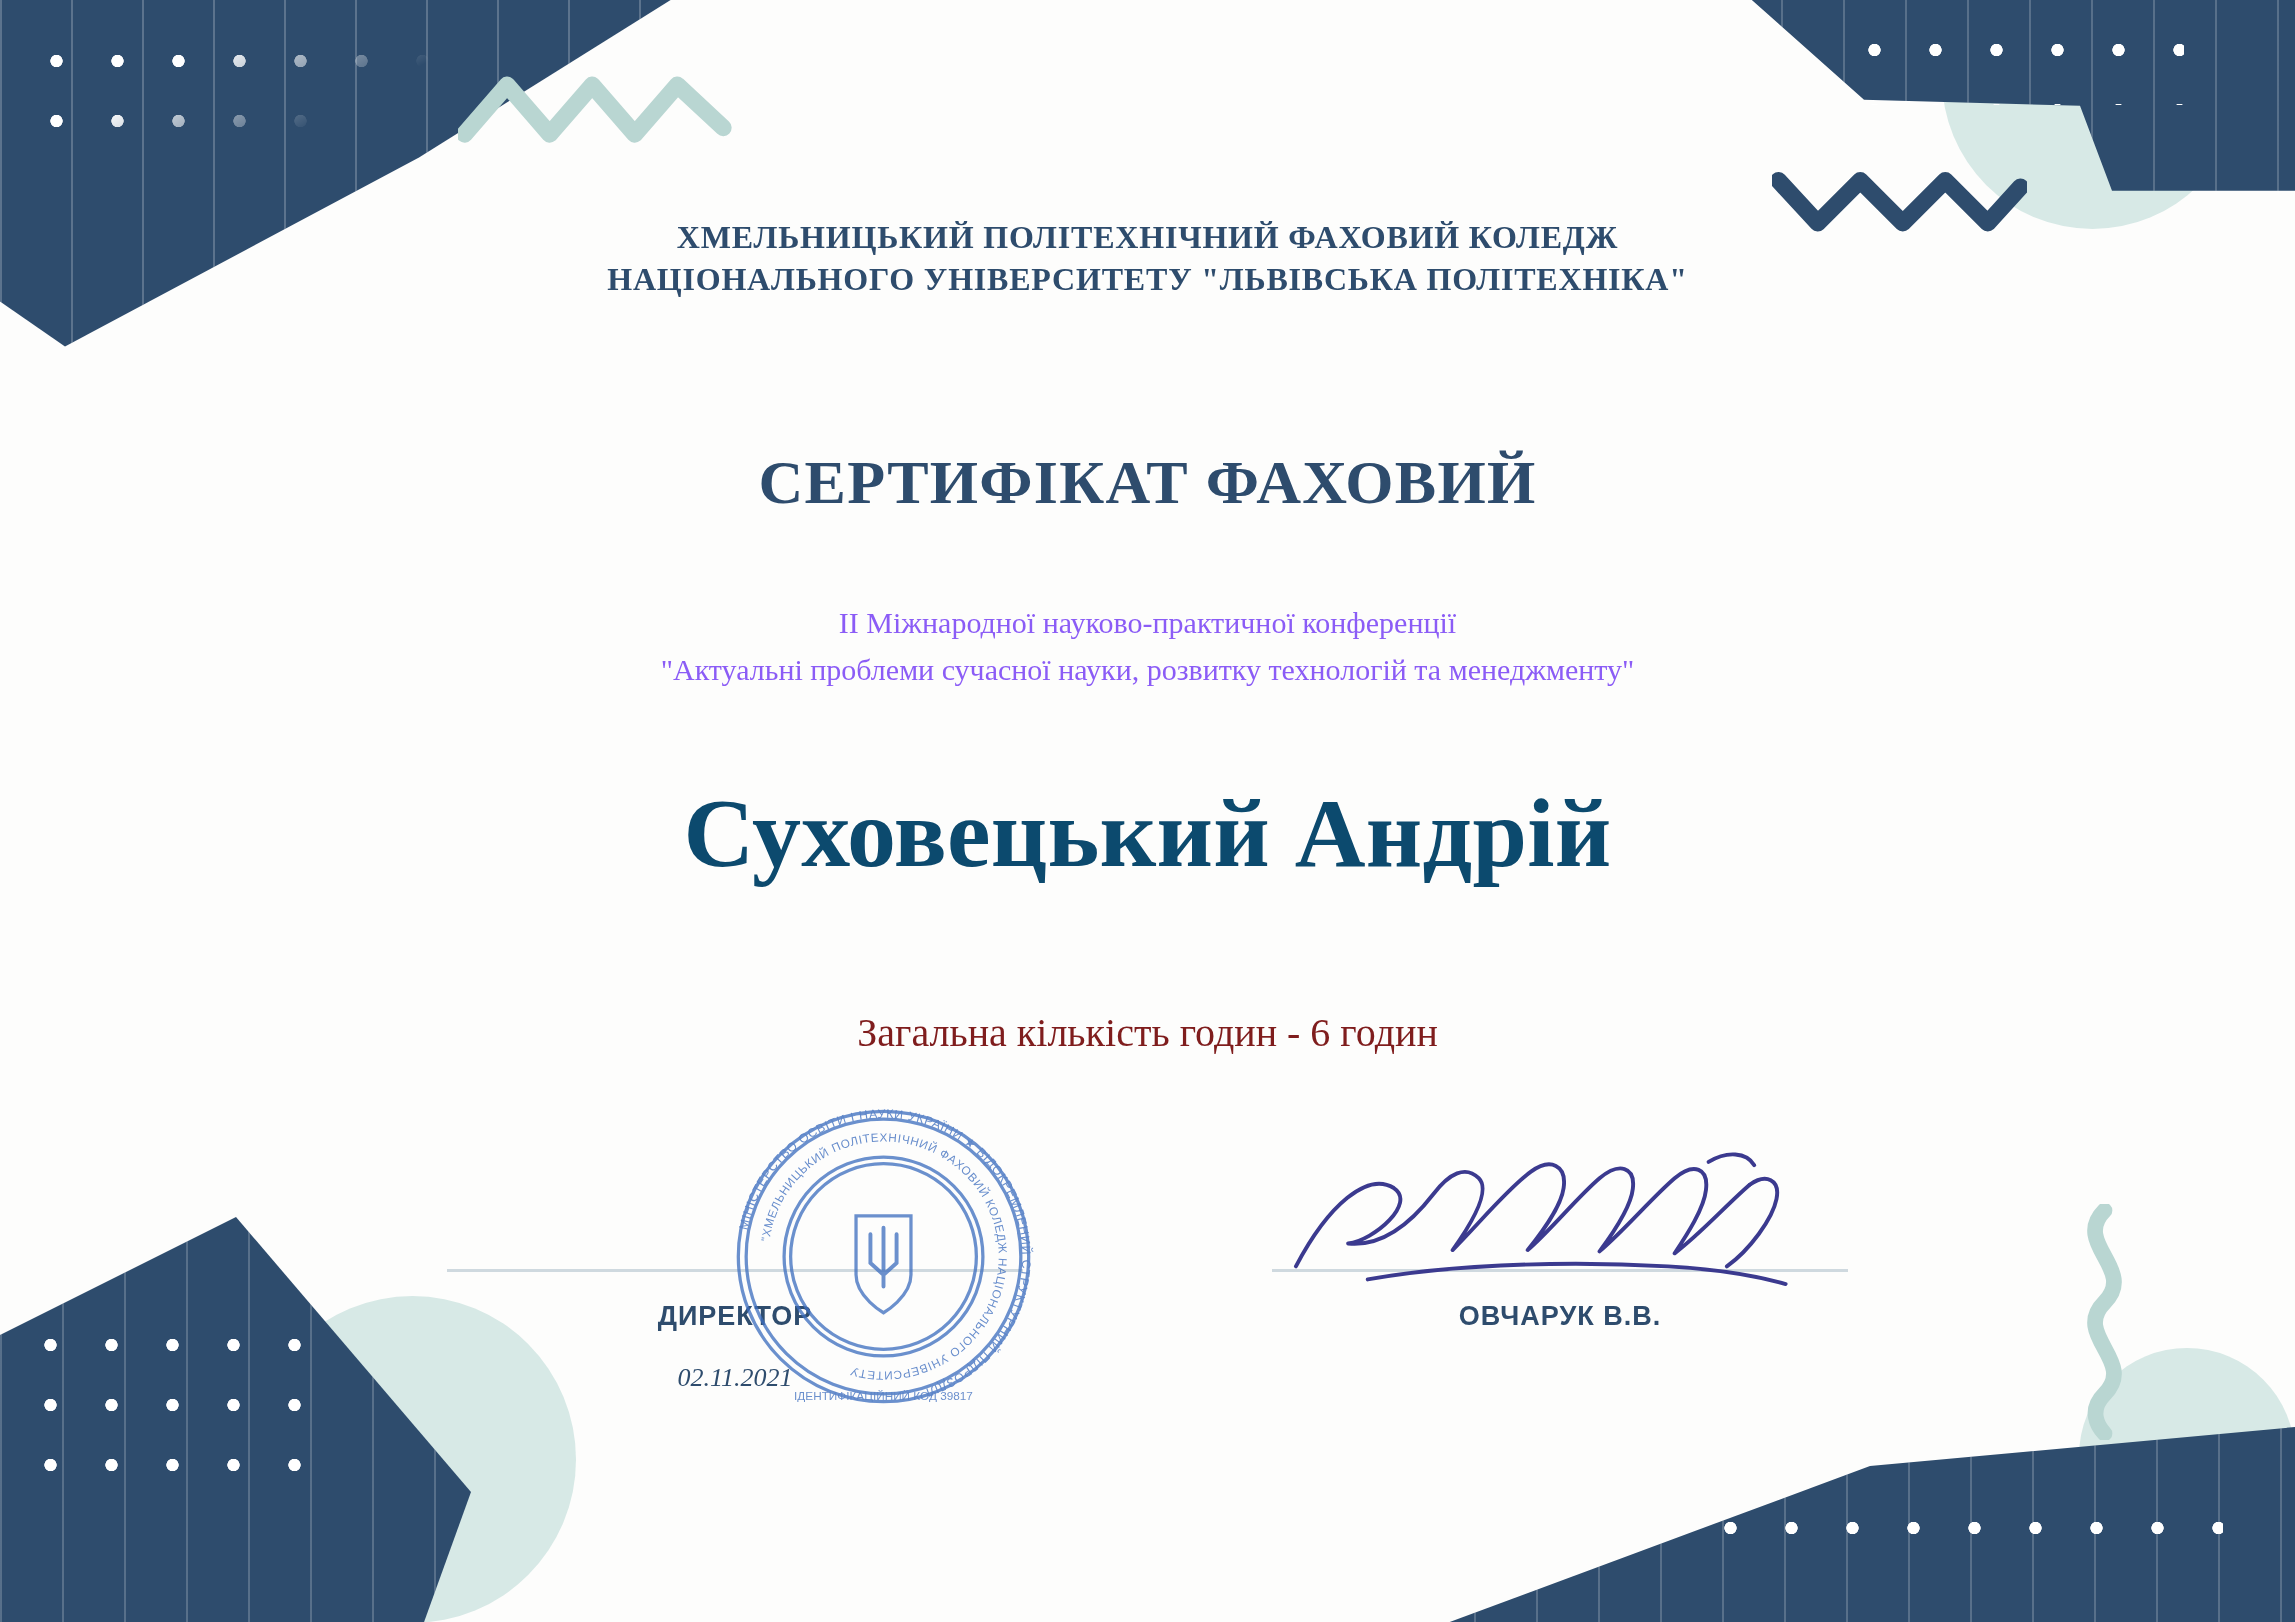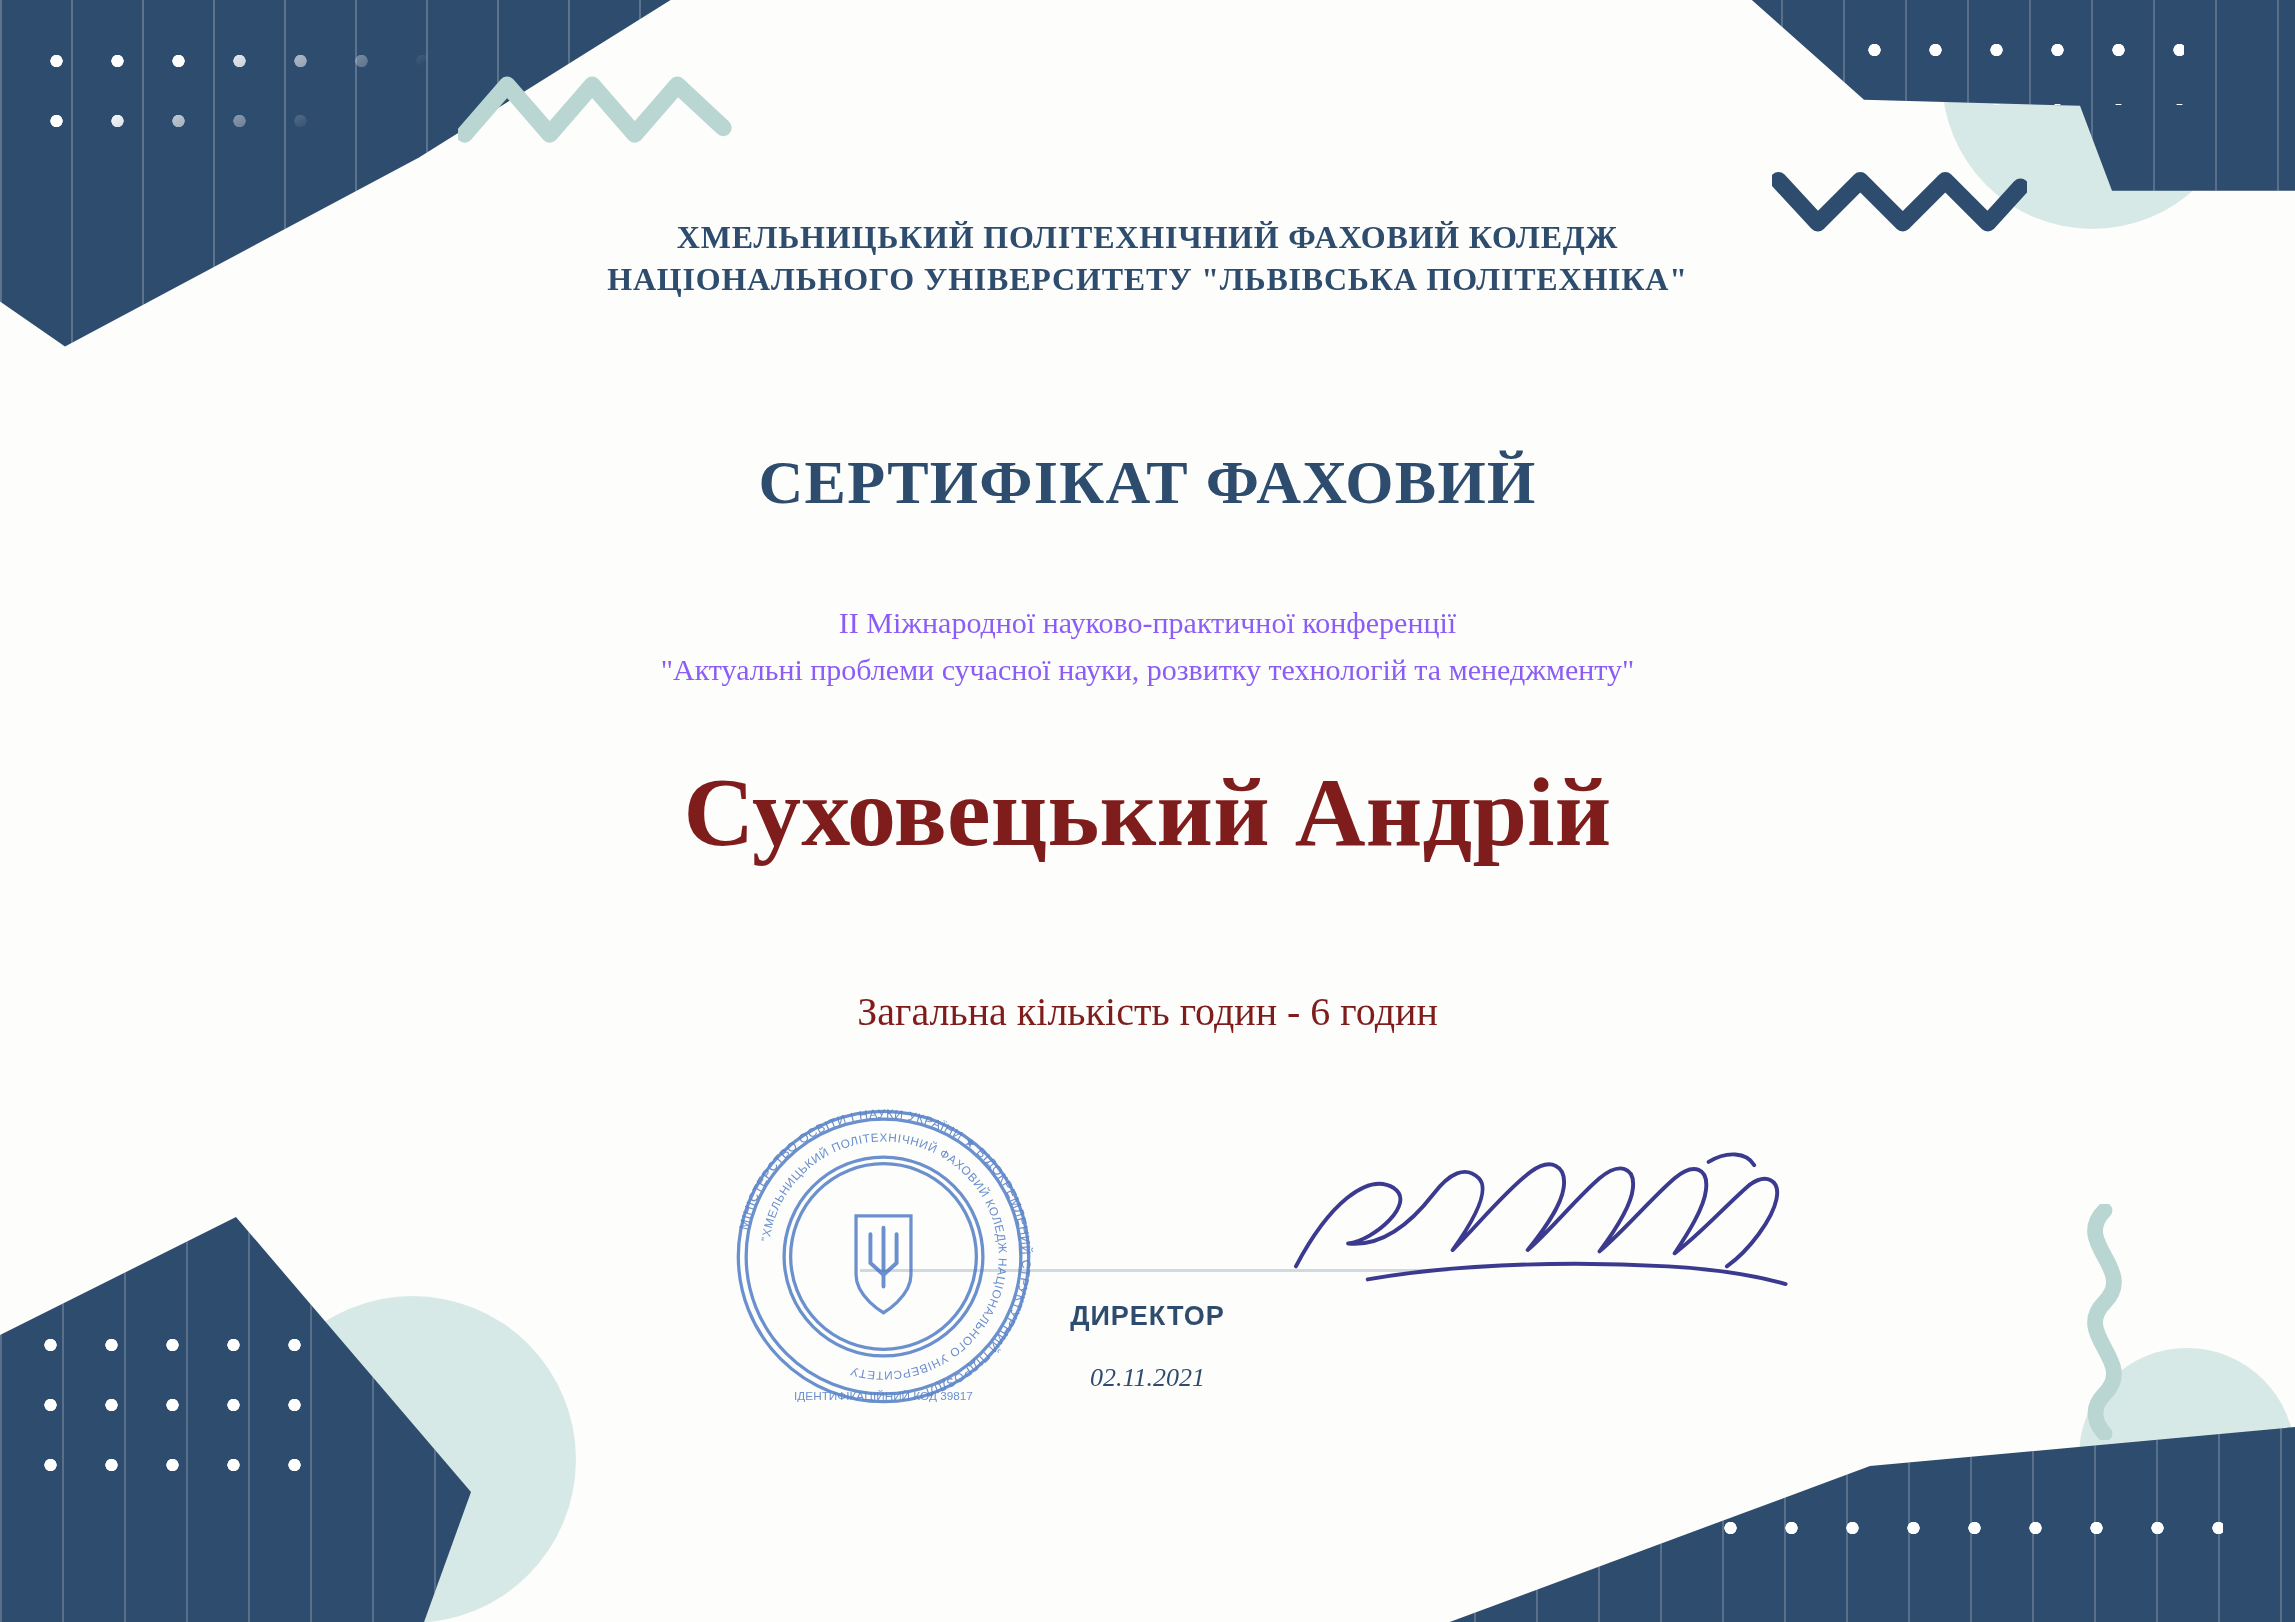--- a/index.html
+++ b/index.html
@@ -174,22 +174,22 @@
   }
   .conf {
     margin-top: 82px;
     text-align: center;
     color: #8b5cf6;
     font-size: 30px;
     line-height: 1.55;
     font-weight: 400;
   }
   .recipient {
-    margin-top: 63px;
-    color: #7f1d1d;
+    margin-top: 84px;
+    color: #0c4a6e;
     font-weight: bold;
     font-size: 98px;
     letter-spacing: 0.3px;
   }
   .hours {
     margin-top: 120px;
     color: #7f1d1d;
     font-size: 40px;
   }
 
@@ -297,20 +297,24 @@
     <div class="recipient">Суховецький Андрій</div>
 
     <div class="hours">Загальна кількість годин - 6 годин</div>
   </div>
 
   <div class="sign-row">
     <div class="sign-col">
       <div class="sign-line"></div>
       <div class="sign-name">ДИРЕКТОР</div>
       <div class="sign-date">02.11.2021</div>
+    </div>
+    <div class="sign-col">
+      <div class="sign-line"></div>
+      <div class="sign-name">ОВЧАРУК В.В.</div>
     </div>
   </div>
 
   <svg class="stamp" viewBox="0 0 500 500">
     <defs>
       <path id="arcOuter" d="M 250,250 m -212,0 a 212,212 0 1,1 424,0 a 212,212 0 1,1 -424,0"></path>
       <path id="arcInner" d="M 250,250 m -176,0 a 176,176 0 1,1 352,0 a 176,176 0 1,1 -352,0"></path>
     </defs>
     <g fill="none" stroke="#3f6fbf" stroke-width="5" opacity="0.9">
       <circle cx="250" cy="250" r="222"></circle>

